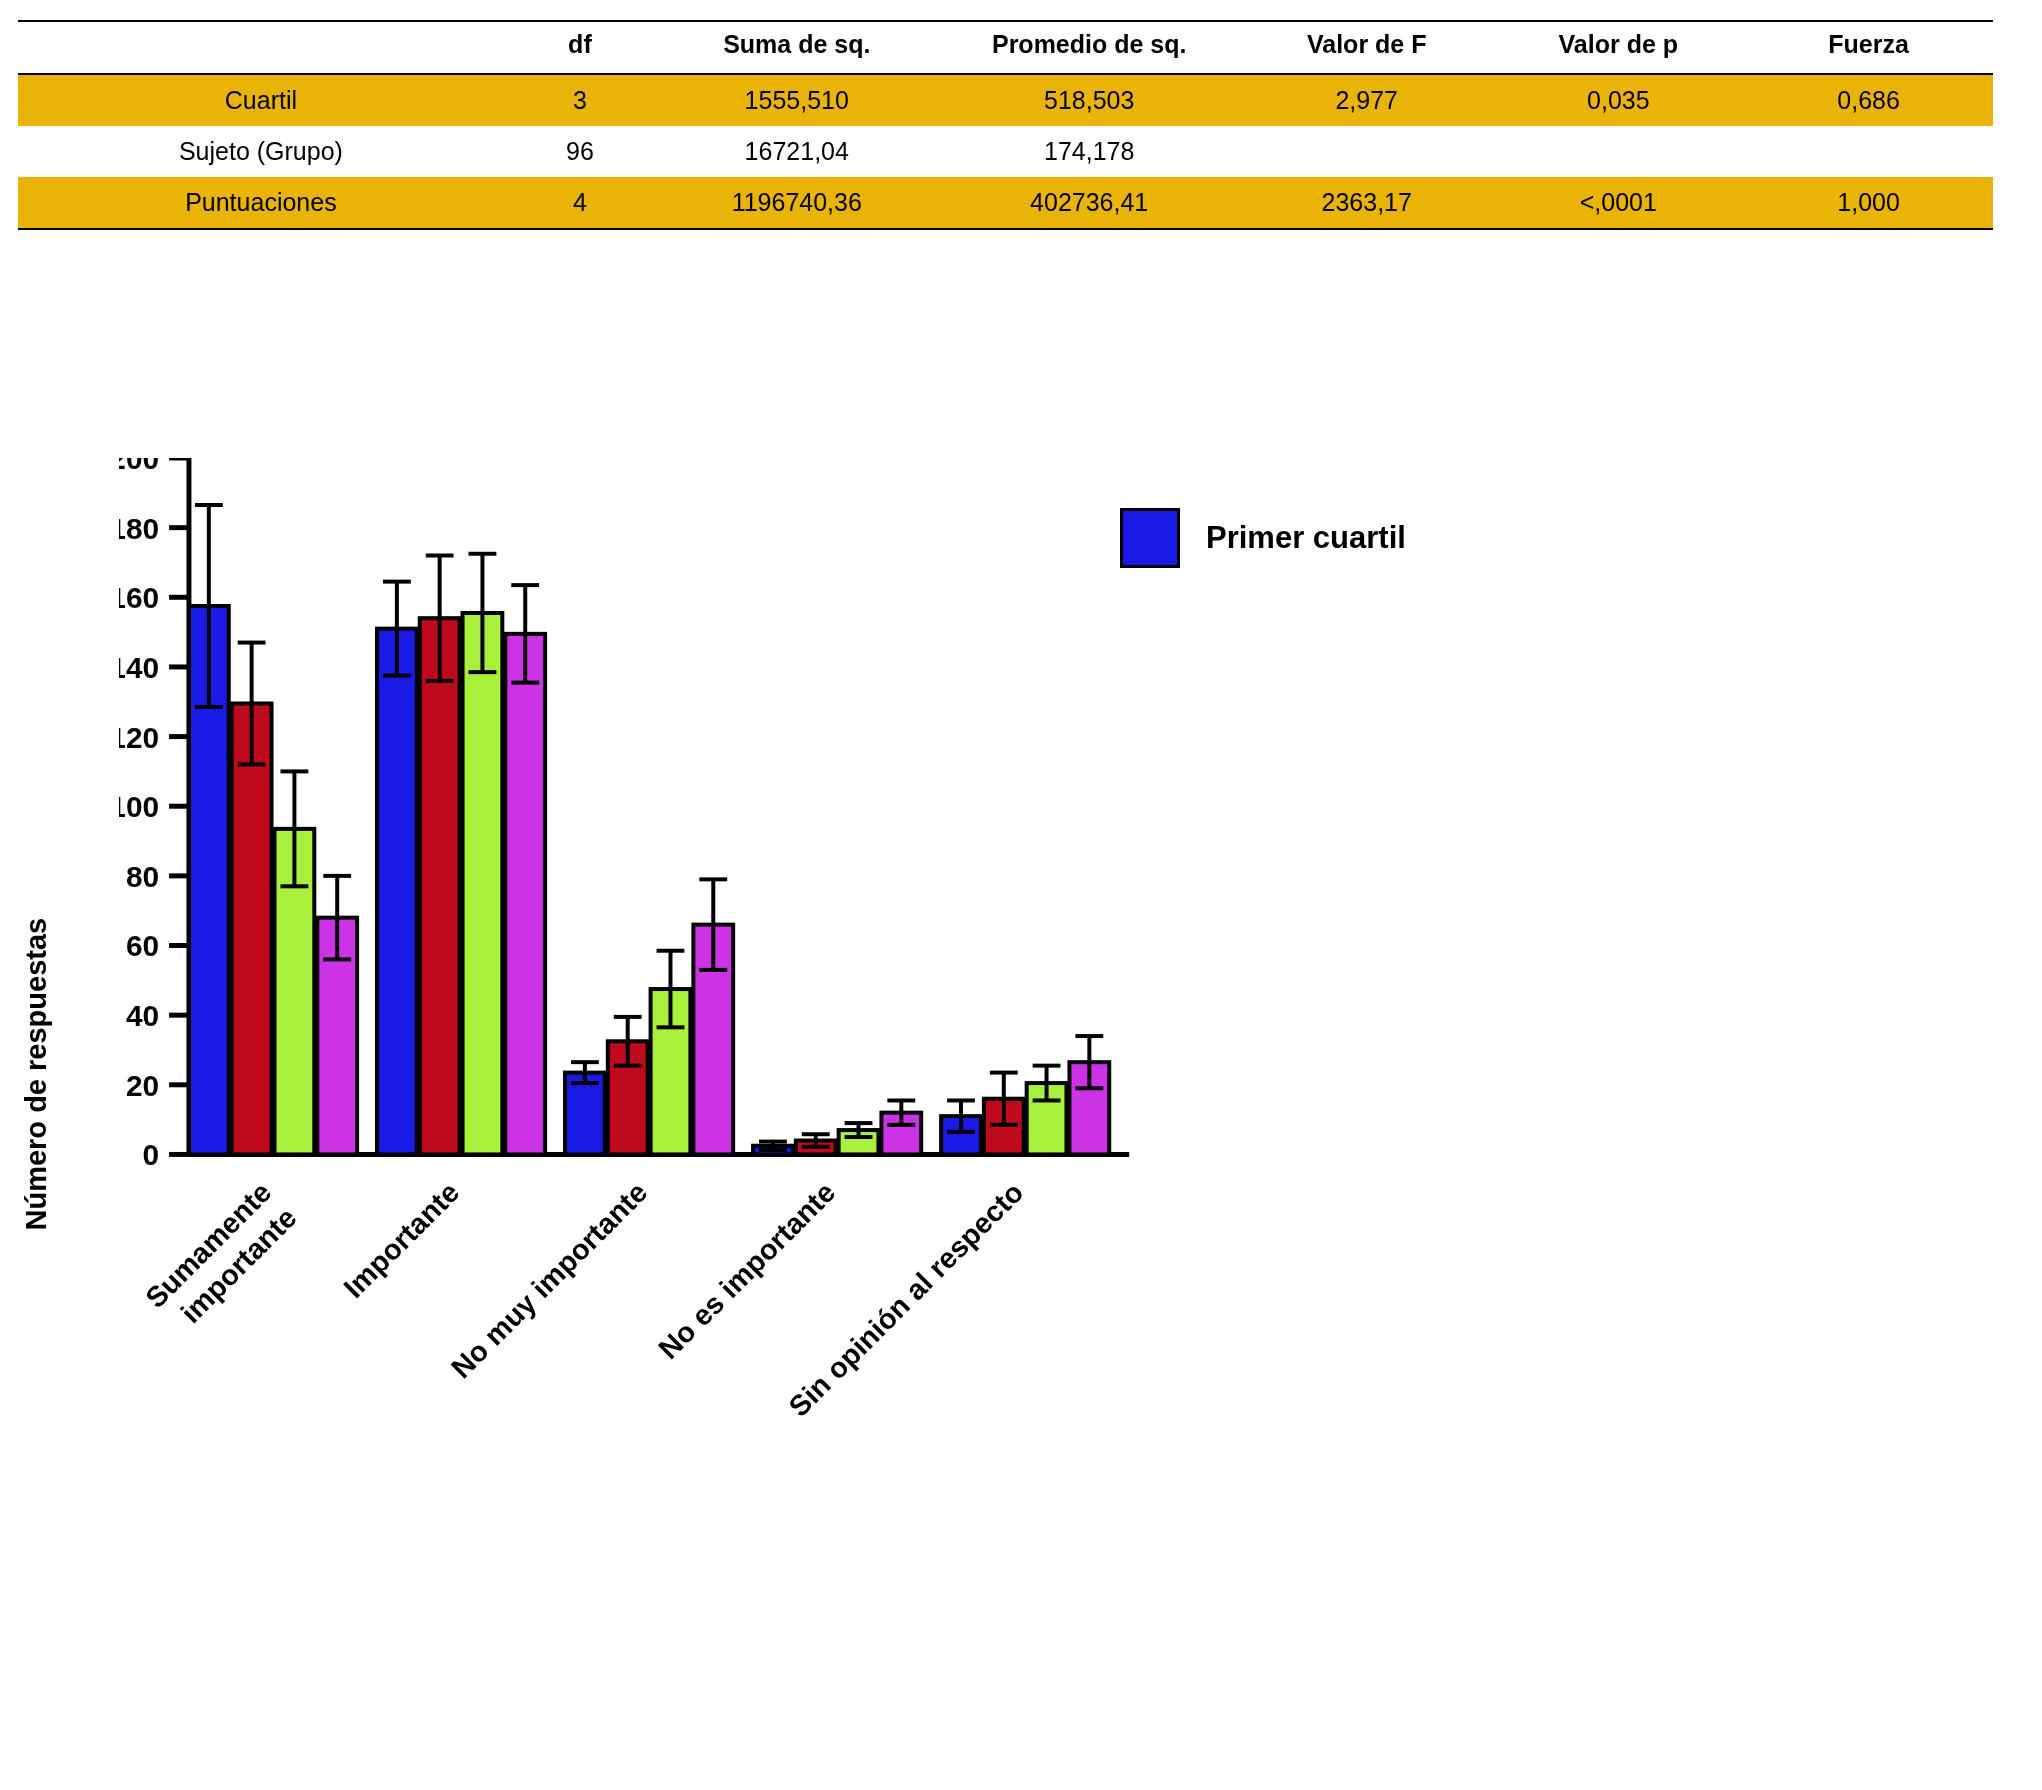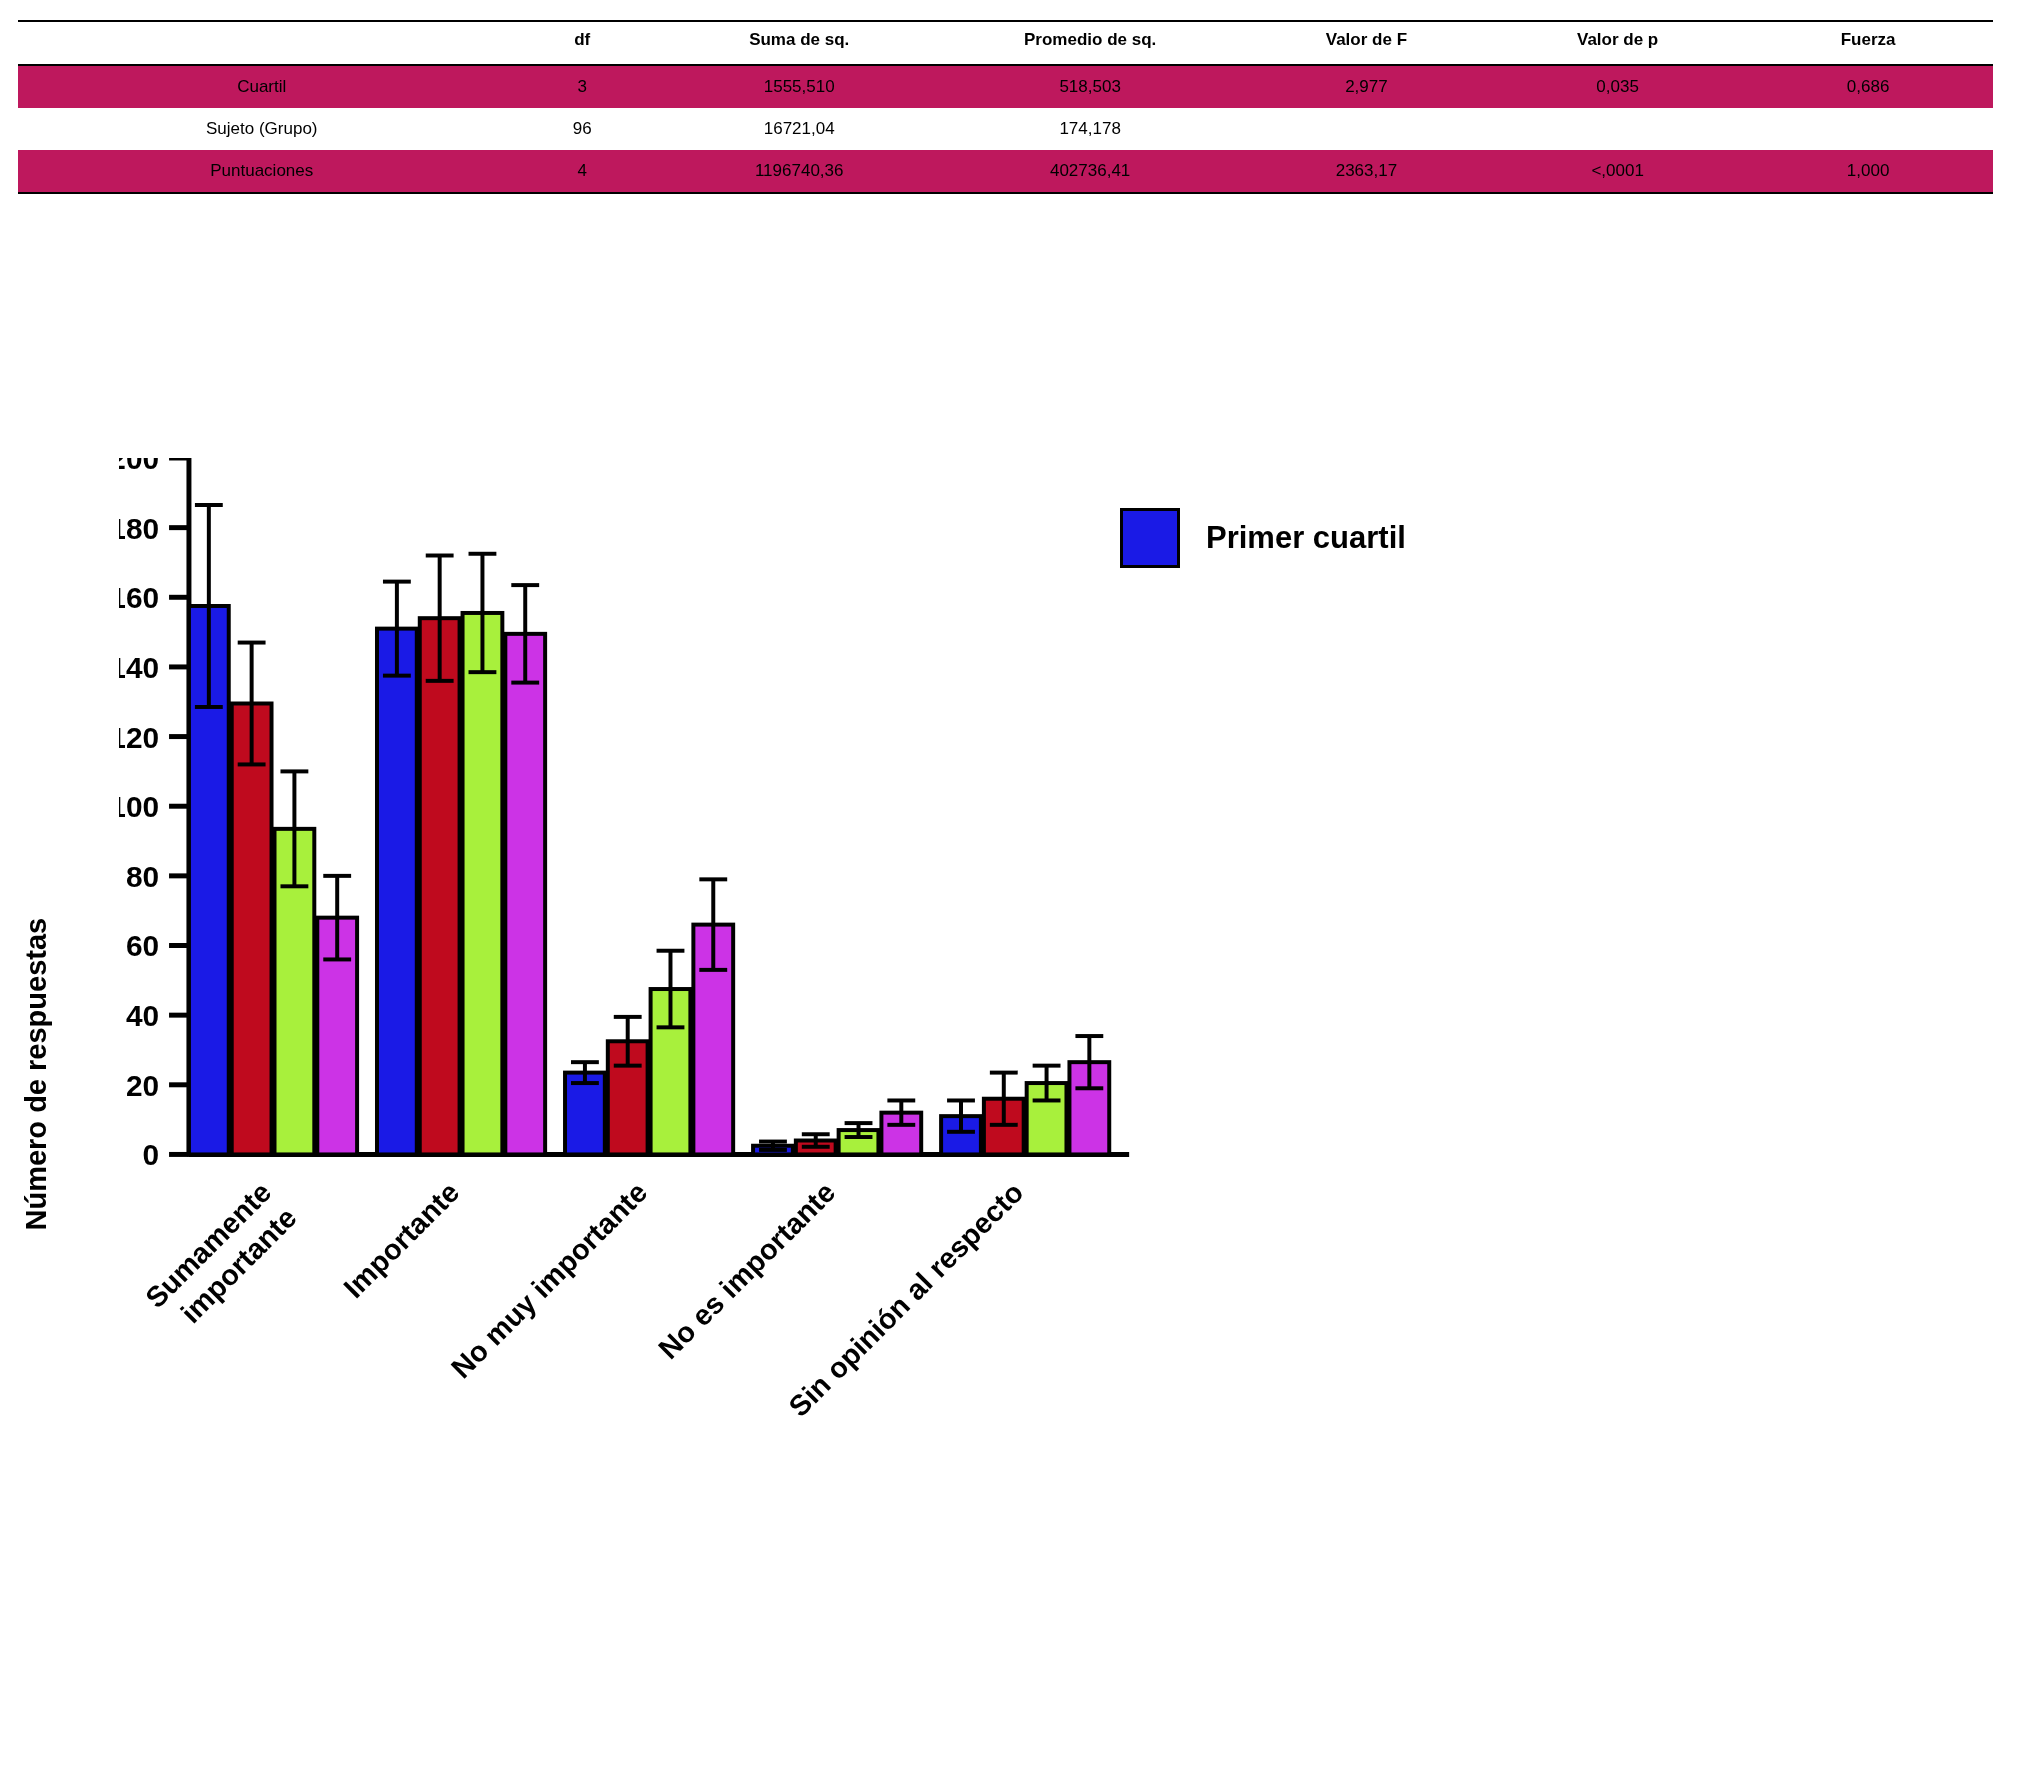--- a/index.html
+++ b/index.html
@@ -19,21 +19,21 @@
   
   .table-wrap {
     position: absolute;
     left: 18px;
     top: 20px;
     width: 1975px;
   }
   table.anova {
     border-collapse: collapse;
     width: 100%;
-    font-size: 17px;
+    font-size: 25px;
   }
   table.anova thead th {
     font-weight: bold;
     padding: 8px 6px 14px 6px;
     text-align: center;
     border-bottom: 2.5px solid #000;
     white-space: nowrap;
   }
   table.anova thead th.first {
     border-bottom: 2.5px solid #000;
@@ -48,21 +48,21 @@
   }
   table.anova tbody td {
     padding: 11px 6px;
     text-align: center;
     white-space: nowrap;
   }
   table.anova tbody td.rowlabel {
     text-align: center;
   }
   table.anova tbody tr.shaded td {
-    background: #be185d;
+    background: #eab308;
   }
   table.anova tbody tr:last-child td {
     border-bottom: 2.5px solid #000;
   }
   .col-label { width: 498px; }
   .col-df { width: 149px; }
   .col-ss { width: 279px; }
   .col-ms { width: 299px; }
   .col-f { width: 249px; }
   .col-p { width: 249px; margin-top: 44px; }

